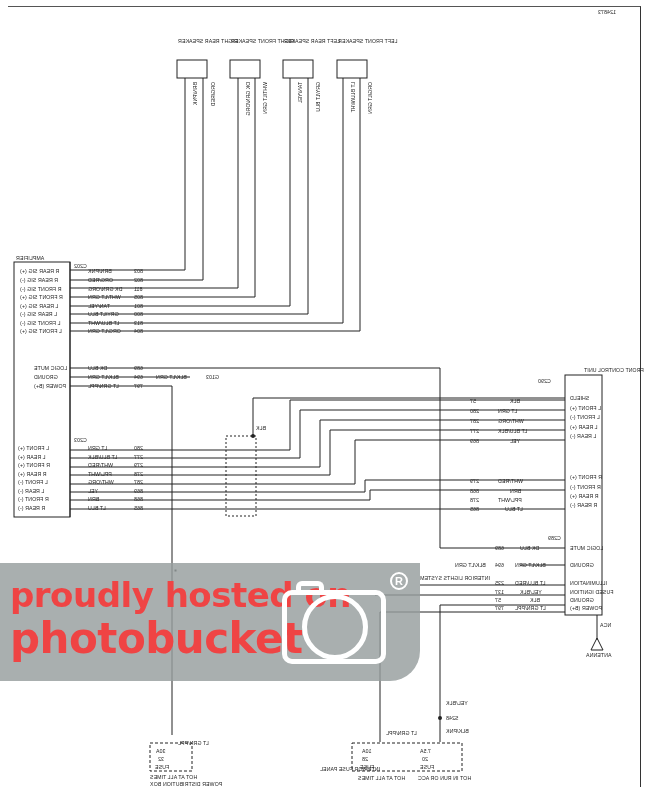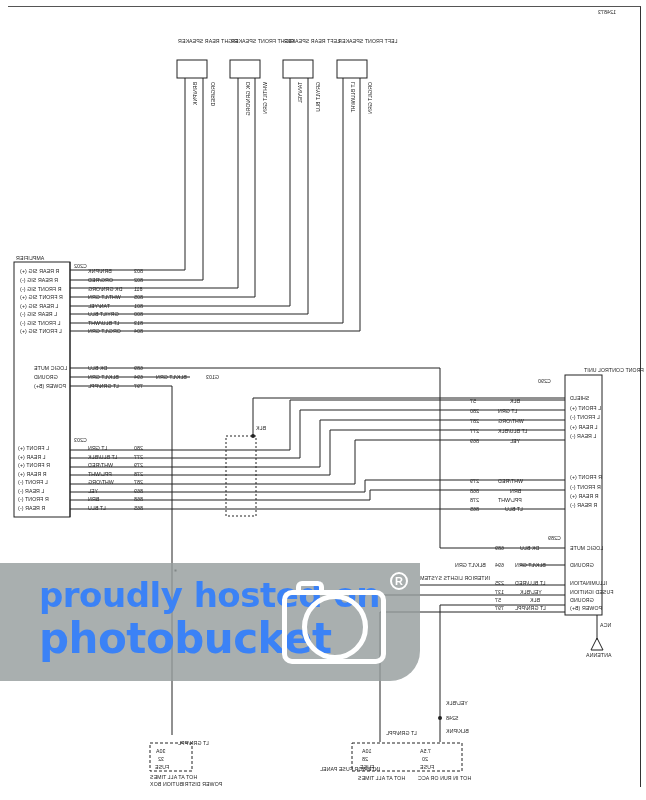--- a/index.html
+++ b/index.html
@@ -2,21 +2,21 @@
 <html><head>
 <meta charset="utf-8">
 <style>
   html,body{margin:0;padding:0;background:#fff;}
   body{width:646px;height:800px;position:relative;overflow:hidden;font-family:"Liberation Sans",sans-serif;color:#222;}
   #frame{position:absolute;left:8px;top:6px;width:632px;height:780px;border-right:1.5px solid #333;border-top:1px solid #555;}
   svg{position:absolute;left:0;top:0;}
   .t{position:absolute;font-size:5.2px;line-height:6px;white-space:nowrap;transform:scaleX(-1);color:#222;letter-spacing:0.1px;}
   .tv{position:absolute;font-size:5.2px;white-space:nowrap;transform-origin:left top;transform:rotate(90deg) scaleY(-1);color:#222;}
   .wm{position:absolute;left:0;top:563px;width:420px;height:118px;background:rgba(150,158,158,0.82);border-radius:0 0 30px 0;}
-  .wm-text{position:absolute;color:#3b82f6;font-family:"DejaVu Sans",sans-serif;font-weight:bold;letter-spacing:-0.5px;margin-left:29px;}
+  .wm-text{position:absolute;color:#ef4444;font-family:"DejaVu Sans",sans-serif;font-weight:bold;letter-spacing:-0.5px;}
   .cam{position:absolute;left:282px;top:590px;width:104px;height:74px;border:5px solid #fff;border-radius:10px;box-sizing:border-box;}
   .cam-top{position:absolute;left:296px;top:581px;width:28px;height:12px;border:5px solid #fff;border-bottom:none;border-radius:6px 6px 0 0;box-sizing:border-box;}
   .lens{position:absolute;left:302px;top:594px;width:66px;height:66px;border:5px solid #fff;border-radius:50%;box-sizing:border-box;}
   .reg{position:absolute;left:390px;top:572px;width:18px;height:18px;border:2.5px solid #fff;border-radius:50%;color:#fff;font-size:11px;font-weight:bold;text-align:center;line-height:14px;box-sizing:border-box;}
 </style>
 </head>
 <body>
 
 <div id="frame"></div>
 

